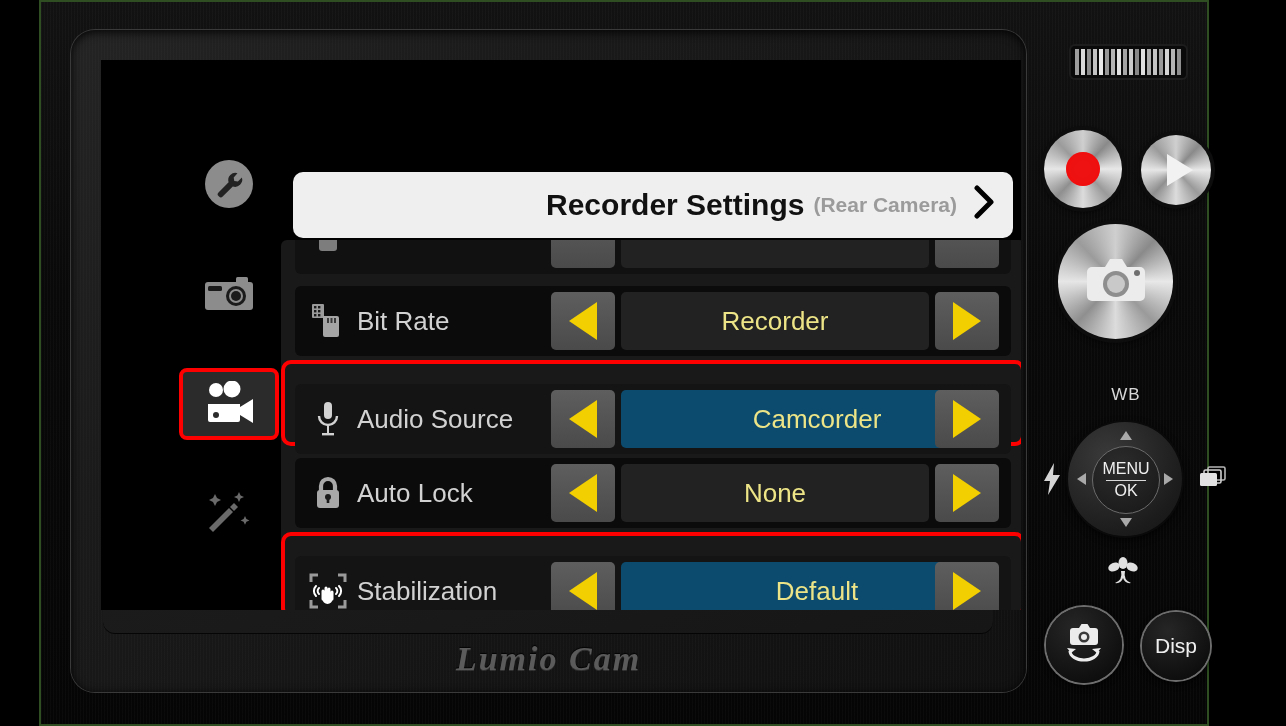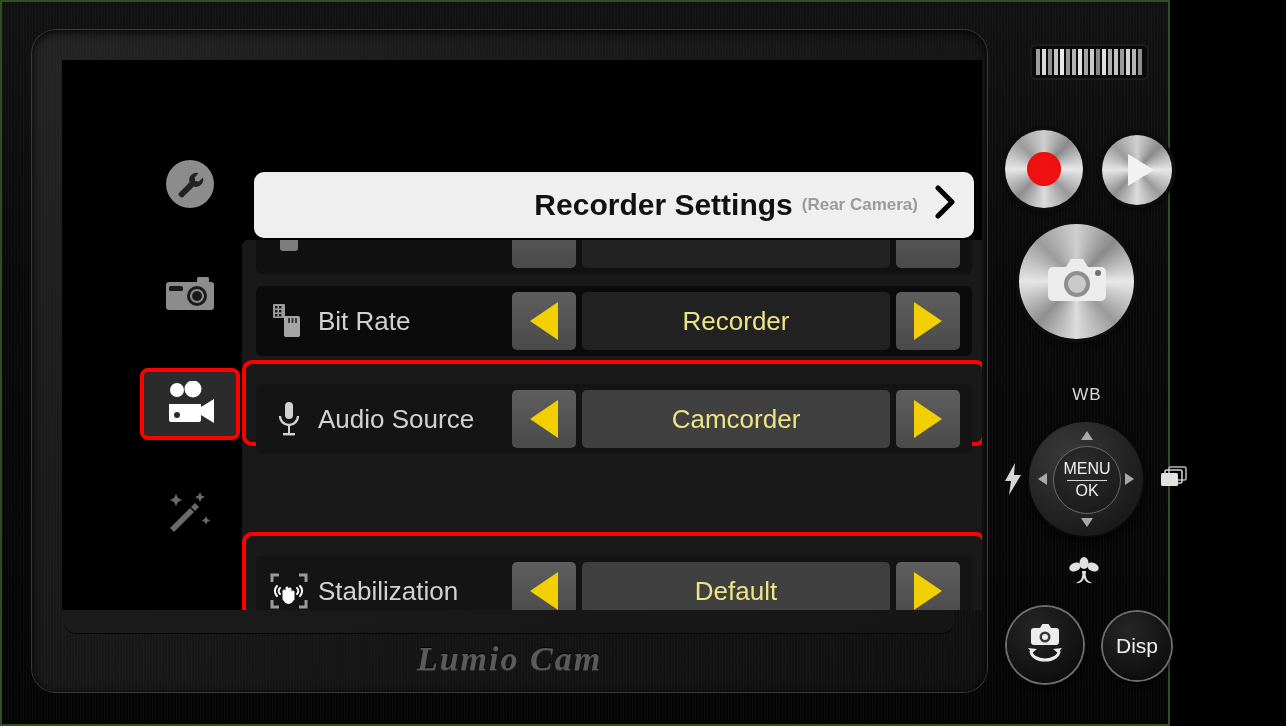--- a/index.html
+++ b/index.html
@@ -2,21 +2,21 @@
 <html><head>
 <meta charset="utf-8">
 <style>
   html,body{margin:0;padding:0;background:#000;}
   body{width:1286px;height:726px;overflow:hidden;font-family:"Liberation Sans",sans-serif;}
 
   #stage{position:relative;width:1170px;height:726px;
     background:
       repeating-linear-gradient(90deg, rgba(255,255,255,.022) 0px, rgba(255,255,255,.022) 1px, rgba(0,0,0,0) 1px, rgba(0,0,0,0) 3px),
       linear-gradient(180deg,#121212 0%,#090909 40%,#050505 100%);
-    border:2px solid #2f4f22;box-sizing:border-box;}
+    border:2px solid #2f4f22;box-sizing:border-box;margin-left:39px;}
 
   
   #body{position:absolute;left:30px;top:28px;width:955px;height:662px;border-radius:24px;
     background:
       repeating-linear-gradient(90deg, rgba(255,255,255,.018) 0px, rgba(255,255,255,.018) 1px, rgba(0,0,0,0) 1px, rgba(0,0,0,0) 3px),
       linear-gradient(135deg,#242424 0%,#1a1a1a 30%,#141414 65%,#101010 100%);
     box-shadow:0 0 0 1px #3a3a3a, 0 2px 10px rgba(0,0,0,.9) inset;}
 
   #bezel{position:absolute;left:32px;top:30px;width:890px;height:574px;border-radius:12px;
     background:linear-gradient(160deg,#3a3a3a,#1d1d1d 45%,#161616);
@@ -35,21 +35,21 @@
     align-items:center;justify-content:center;border-radius:8px;}
   .side-item.sel{background:#2b2b2b;border:4px solid #ff0000;box-sizing:border-box;}
   .side-item svg{display:block;}
 
   
   #header{position:absolute;left:192px;top:112px;width:720px;height:66px;border-radius:10px;
     background:#efefef;display:flex;align-items:center;justify-content:flex-end;
     padding-right:16px;box-sizing:border-box;
     box-shadow:0 2px 4px rgba(0,0,0,.7);}
   #header .t{font-size:30px;font-weight:bold;color:#111;}
-  #header .s{font-size:17px;font-weight:bold;color:#9b9b9b;margin-left:9px;}
+  #header .s{font-size:21px;font-weight:bold;color:#9b9b9b;margin-left:9px;}
   #header .chev{margin-left:14px;margin-top:-2px;}
 
   
   #list{position:absolute;left:180px;top:180px;width:744px;height:404px;
     background:#191919;border-radius:6px;overflow:hidden;}
 
   .row-wrap{position:absolute;left:0;width:744px;height:86px;box-sizing:border-box;}
   .row-wrap.hl{border:4px solid #ff0000;border-radius:10px;}
   .row{position:absolute;left:14px;top:12px;width:716px;height:70px;background:#0b0b0b;
     border-radius:6px;box-sizing:border-box;}
@@ -60,21 +60,21 @@
   .r-label{position:absolute;left:62px;top:50%;transform:translateY(-50%);
     font-size:26px;color:#d2d2d2;white-space:nowrap;}
   .r-left,.r-right{position:absolute;top:6px;width:64px;height:58px;border-radius:5px;
     background:linear-gradient(180deg,#5e5e5e,#4a4a4a);
     display:flex;align-items:center;justify-content:center;}
   .r-left{left:256px;}
   .r-right{left:640px;}
   .r-val{position:absolute;left:326px;top:6px;width:308px;height:58px;border-radius:5px;
     background:#222;display:flex;align-items:center;justify-content:center;
     font-size:26px;color:#ece486;}
-  .row-wrap.hl .r-val{background:#404040;}
+  .row-wrap.hl .r-val{background:#0c4a6e;padding-left:42px;}
   .tri{width:0;height:0;border-top:19px solid transparent;border-bottom:19px solid transparent;}
   .tri.l{border-right:28px solid #f2cf00;}
   .tri.r{border-left:28px solid #f2cf00;}
 
   
   #clip-row{position:absolute;left:0;top:0;width:744px;height:34px;overflow:hidden;}
   #clip-row .row{top:-36px;background:#111;}
 
   
   #ctrl{position:absolute;left:985px;top:0;width:301px;height:726px;}
@@ -260,20 +260,40 @@
             <div class="r-left">
                 <div class="tri l"></div>
               </div>
             <div class="r-val">Camcorder</div>
             <div class="r-right">
                 <div class="tri r"></div>
               </div>
           </div>
         </div>
 
+        <div class="row-wrap" style="top:206px">
+          <div class="row">
+            <div class="r-icon">
+              <svg width="30" height="36" viewBox="0 0 30 36">
+                <path d="M8 16 v-5 a7 7 0 0 1 14 0 v5" fill="none" stroke="#a8a8a8" stroke-width="4.2"></path>
+                <rect x="4" y="15" width="22" height="18" rx="3" fill="#a8a8a8"></rect>
+                <circle cx="15" cy="22" r="3" fill="#1a1a1a"></circle>
+                <rect x="13.7" y="22" width="2.6" height="6" fill="#1a1a1a"></rect>
+              </svg>
+            </div>
+            <div class="r-label">Auto Lock</div>
+            <div class="r-left">
+                <div class="tri l"></div>
+              </div>
+            <div class="r-val">None</div>
+            <div class="r-right">
+                <div class="tri r"></div>
+              </div>
+          </div>
+        </div>
 
         <div class="row-wrap hl" style="top:292px">
           <div class="row">
             <div class="r-icon">
               <svg width="38" height="38" viewBox="0 0 38 38">
                 <g fill="none" stroke="#9a9a9a" stroke-width="3">
                   <path d="M2 10 V3 h7"></path>
                     <path d="M29 3 h7 v7"></path>
                     <path d="M36 28 v7 h-7"></path>
                     <path d="M9 35 H2 v-7"></path>

